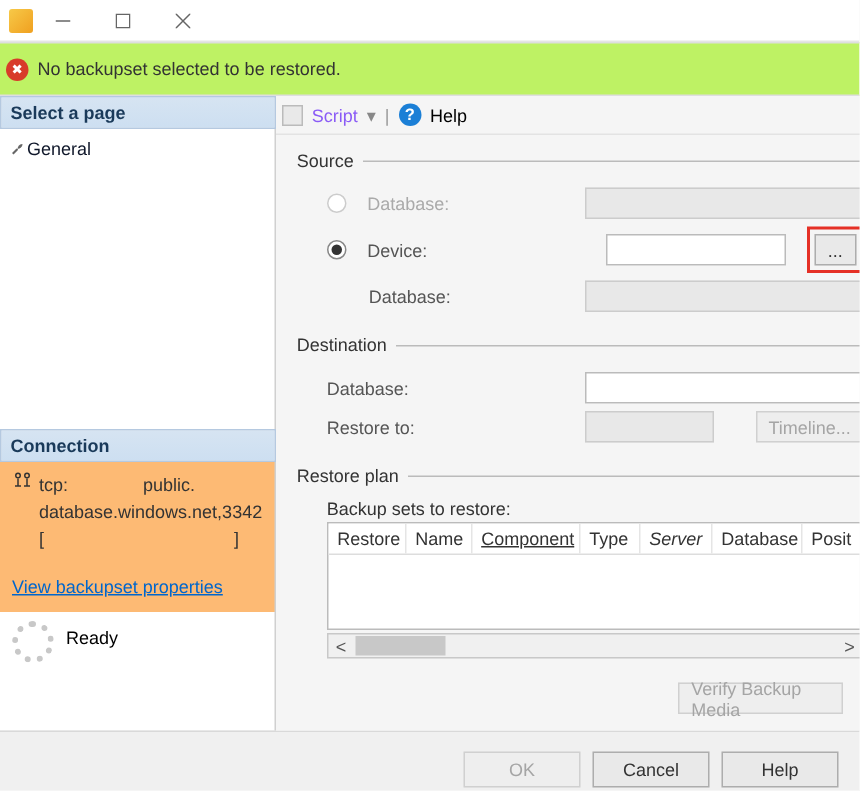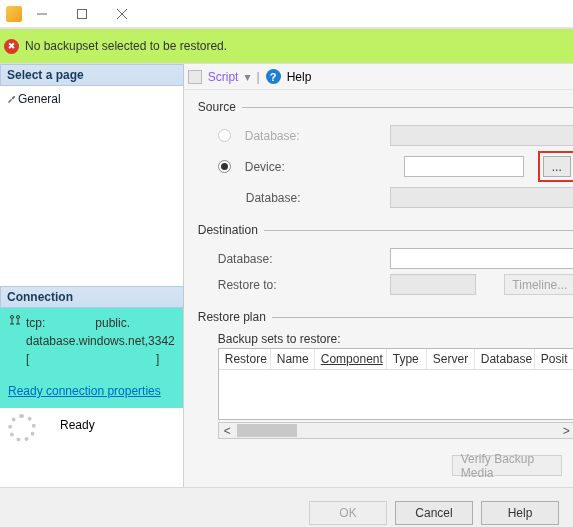--- a/index.html
+++ b/index.html
@@ -8,21 +8,21 @@
   .titlebar .title { flex: 1; padding-left: 4px; color: #555; }
   .winbtn { width: 40px; height: 28px; display: flex; align-items: center; justify-content: center; color: #666; }
   .winbtn svg { display:block; }
   .errorbar { background: #bef264; border: 1px solid #dedede; border-left:none; border-right:none; height: 36px; display: flex; align-items: center; padding-left: 4px; gap: 6px; color: #333; }
   .content { display: flex; height: 423px; }
   .leftcol { width: 216px; display: flex; flex-direction: column; }
   .section-head { background: linear-gradient(#d6e4f2,#cddff1); border: 1px solid #b5c9e0; padding: 3px 6px; font-weight: bold; color: #1a3a5a; }
   .leftlist { flex: 0 0 auto; background: #fff; border-right: 1px solid #d0d0d0; padding: 4px 6px; height: 200px;}
   .leftitem { display:flex; align-items:center; gap:0; padding:2px 0; color:#0f172a;}
   .leftspacer { flex:1; border-right:1px solid #d0d0d0;}
-  .connbox { background:#5eead4; border-right:1px solid #d0d0d0; padding:6px 8px; color:#333; line-height:1.5; height:100px;}
+  .connbox { background:#fdba74; border-right:1px solid #d0d0d0; padding:6px 8px; color:#333; line-height:1.5; height:100px;}
   .link { color:#0066cc; text-decoration:underline; cursor:pointer; display:inline-block; margin-top:14px;}
   .progbox { background:#fff; border-right:1px solid #d0d0d0; padding:6px 8px; height: 68px; display:flex; align-items:flex-start; gap:8px;}
   .rightcol { flex:1; display:flex; flex-direction:column; background:#f5f5f5; }
   .toolbar { height:26px; display:flex; align-items:center; gap:6px; padding:0 4px; background:#f5f5f5; border-bottom:1px solid #e3e3e3;}
   .toolbar .sep { color:#999;}
   .mainpane { flex:1; padding:10px 14px 4px 14px; overflow:hidden; color:#333;}
   fieldset { border:none; border-top:1px solid #bbb; margin:0 0 10px 0; padding:6px 0 0 0;}
   legend { padding:0 6px 0 0; color:#333;}
   .row { display:flex; align-items:center; margin:5px 0 5px 20px; gap:8px;}
   .row.indent { margin-left: 48px;}
@@ -110,25 +110,25 @@
                 <line x1="8" y1="10" x2="12" y2="10"></line>
               </g>
             </svg>
         </span>
         <div>
           <div style="white-space:pre;">tcp:               public.</div>
           <div>database.windows.net,3342</div>
           <div style="white-space:pre;">[                                      ]</div>
         </div>
       </div>
-      <span class="link">Ready connection properties</span>
+      <span class="link">View backupset properties</span>
     </div>
     <div class="progbox">
       <div class="spinner"></div>
-      <span style="margin-top:4px;margin-left:16px;">Ready</span>
+      <span style="margin-top:4px;">Ready</span>
     </div>
     <div class="leftspacer"></div>
   </div>
 
   <div class="rightcol">
     <div class="toolbar">
       <span class="scripticon"></span>
       <span style="color:#8b5cf6;">Script</span>
       <span style="color:#888;">▾</span>
       <span class="sep">|</span>
@@ -179,21 +179,21 @@
 
       <fieldset>
         <legend>Restore plan</legend>
         <div style="margin:2px 0 0 20px;">Backup sets to restore:</div>
         <div class="gridwrap">
           <div class="gridhead">
             <div style="width:52px;">Restore</div>
             <div style="width:44px;">Name</div>
             <div style="width:72px;text-decoration:underline;">Component</div>
             <div style="width:40px;">Type</div>
-            <div style="width:48px;">Server</div>
+            <div style="width:48px;font-style:italic;">Server</div>
             <div style="width:60px;">Database</div>
             <div style="width:40px;border-right:none;">Posit</div>
           </div>
         </div>
         <div class="hscroll">
           <div class="arrow">&lt;</div>
           <div class="thumb"></div>
           <div class="track"></div>
           <div class="arrow">&gt;</div>
         </div>

